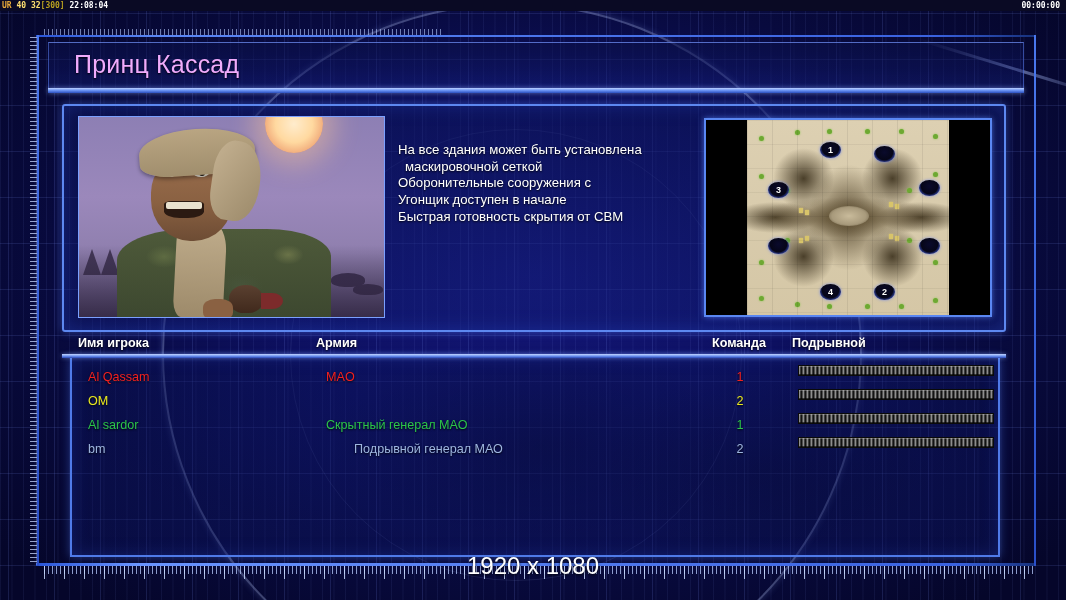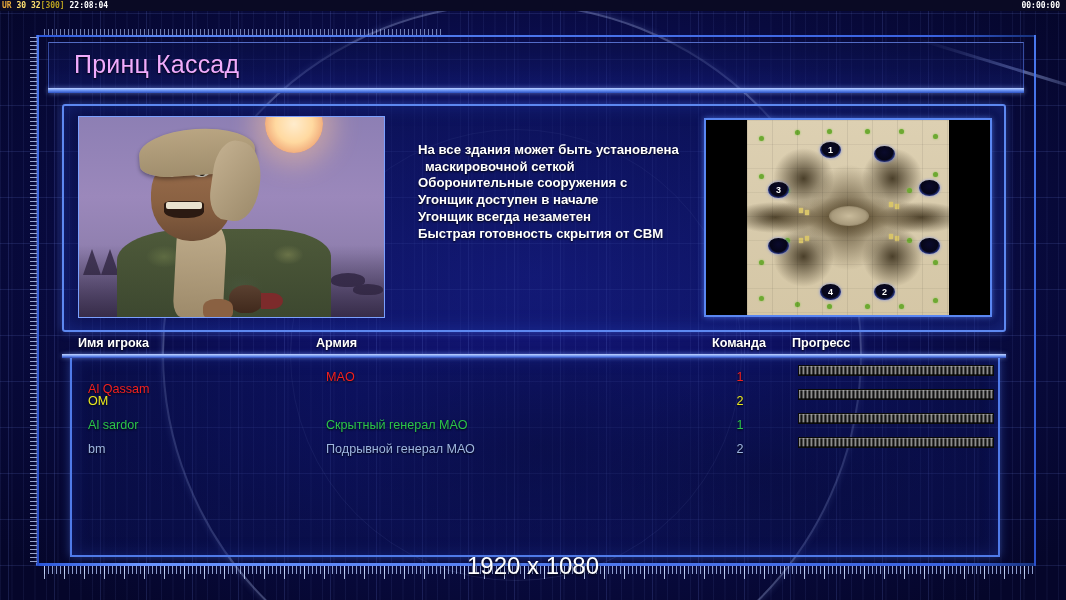--- a/index.html
+++ b/index.html
@@ -354,24 +354,23 @@
   #description {
     position: absolute;
     left: 398px; top: 142px;
     width: 300px;
     z-index: 33;
   }
   #description .line {
     font-size: 13.2px;
     line-height: 16.7px;
     color: #ffffff;
-    font-weight: bold;
+    font-weight: normal;
     white-space: nowrap;
     text-shadow: 0 1px 2px rgba(0,0,0,0.9);
-    margin-left: 20px;
   }
   #description .line.indent { padding-left: 7px; }
 
   
   #minimap-frame {
     position: absolute;
     left: 704px; top: 118px;
     width: 288px; height: 199px;
     z-index: 33;
     background: #000000;
@@ -511,21 +510,21 @@
     font-size: 24px;
     color: #ffffff;
     text-shadow: 0 1px 3px rgba(0,0,0,0.9);
   }
 </style>
 </head>
 <body>
 
 <div id="topbar">
   <div class="fps-text">
-    <span class="fps-seg fps-a">UR</span><span class="fps-seg fps-b"> </span><span class="fps-seg fps-c">30</span><span class="fps-seg fps-b"> </span><span class="fps-seg fps-c">32</span><span class="fps-seg fps-d">[300]</span><span class="fps-seg fps-b"> </span><span class="fps-seg fps-e">22:08:04</span>
+    <span class="fps-seg fps-a">UR</span><span class="fps-seg fps-b"> </span><span class="fps-seg fps-c">40</span><span class="fps-seg fps-b"> </span><span class="fps-seg fps-c">32</span><span class="fps-seg fps-d">[300]</span><span class="fps-seg fps-b"> </span><span class="fps-seg fps-e">22:08:04</span>
   </div>
   <div id="clock-right">00:00:00</div>
 </div>
 
 <div id="bg">
   <div id="bg-grid"></div>
   <div id="bg-grid2"></div>
   <div id="bg-blotch-a"></div>
   <div id="bg-blotch-b"></div>
   <div id="bg-circle"></div>
@@ -574,21 +573,20 @@
   <div class="pt-teapot"></div>
   <div class="pt-teapot-spout"></div>
   <div class="pt-hand"></div>
 </div>
 
 <div id="description">
     <div class="line">На все здания может быть установлена</div>
     <div class="line indent">маскировочной сеткой</div>
     <div class="line">Оборонительные сооружения с</div>
     <div class="line">Угонщик доступен в начале</div>
-    <div class="line">Угонщик всегда незаметен</div>
     <div class="line">Быстрая готовность скрытия от СВМ</div>
   </div>
 
 <div id="minimap-frame">
   <div id="minimap-img">
       <div class="mm-supply" style="left: 12px; top: 16px;"></div>
       <div class="mm-supply" style="left: 48px; top: 10px;"></div>
       <div class="mm-supply" style="left: 80px; top: 9px;"></div>
       <div class="mm-supply" style="left: 118px; top: 9px;"></div>
       <div class="mm-supply" style="left: 152px; top: 9px;"></div>
@@ -642,26 +640,26 @@
         <span>2</span>
       </div>
     </div>
   <div class="mm-center-eye" style="left:123px; top:86px;"></div>
 </div>
 
 <div id="list-header">
     <div class="col" style="left: 16px;">Имя игрока</div>
     <div class="col" style="left: 254px;">Армия</div>
     <div class="col" style="left: 650px;">Команда</div>
-    <div class="col" style="left: 730px;">Прогресс</div>
+    <div class="col" style="left: 730px;">Подрывной</div>
   </div>
 <div id="header-rule"></div>
 <div id="list-panel">
     <div class="player-row" style="top: 8px;">
-      <div class="cell cell-name" style="color: rgb(242, 32, 32); margin-top: 12px;">Al Qassam</div>
+      <div class="cell cell-name" style="color: rgb(242, 32, 32);">Al Qassam</div>
       <div class="cell cell-army" style="color: rgb(242, 32, 32);">MAO</div>
       <div class="cell cell-team" style="color: rgb(242, 32, 32);">1</div>
       <div class="cell cell-prog">
         <div class="progbar"></div>
       </div>
     </div>
     <div class="player-row" style="top: 32px;">
       <div class="cell cell-name" style="color: rgb(232, 232, 32);">OM</div>
       <div class="cell cell-team" style="color: rgb(232, 232, 32);">2</div>
       <div class="cell cell-prog">
@@ -671,21 +669,21 @@
     <div class="player-row" style="top: 56px;">
       <div class="cell cell-name" style="color: rgb(43, 196, 74);">Al sardor</div>
       <div class="cell cell-army" style="color: rgb(43, 196, 74);">Скрытный генерал МАО</div>
       <div class="cell cell-team" style="color: rgb(43, 196, 74);">1</div>
       <div class="cell cell-prog">
         <div class="progbar"></div>
       </div>
     </div>
     <div class="player-row" style="top: 80px;">
       <div class="cell cell-name" style="color: rgb(158, 182, 224);">bm</div>
-      <div class="cell cell-army" style="color: rgb(158, 182, 224);">Подрывной генерал МАО</div>
+      <div class="cell cell-army" style="color: rgb(158, 182, 224); margin-left: 28px;">Подрывной генерал МАО</div>
       <div class="cell cell-team" style="color: rgb(158, 182, 224);">2</div>
       <div class="cell cell-prog">
         <div class="progbar"></div>
       </div>
     </div>
   </div>
 
 <div id="resolution">1920 x 1080</div>
 
 </body></html>

